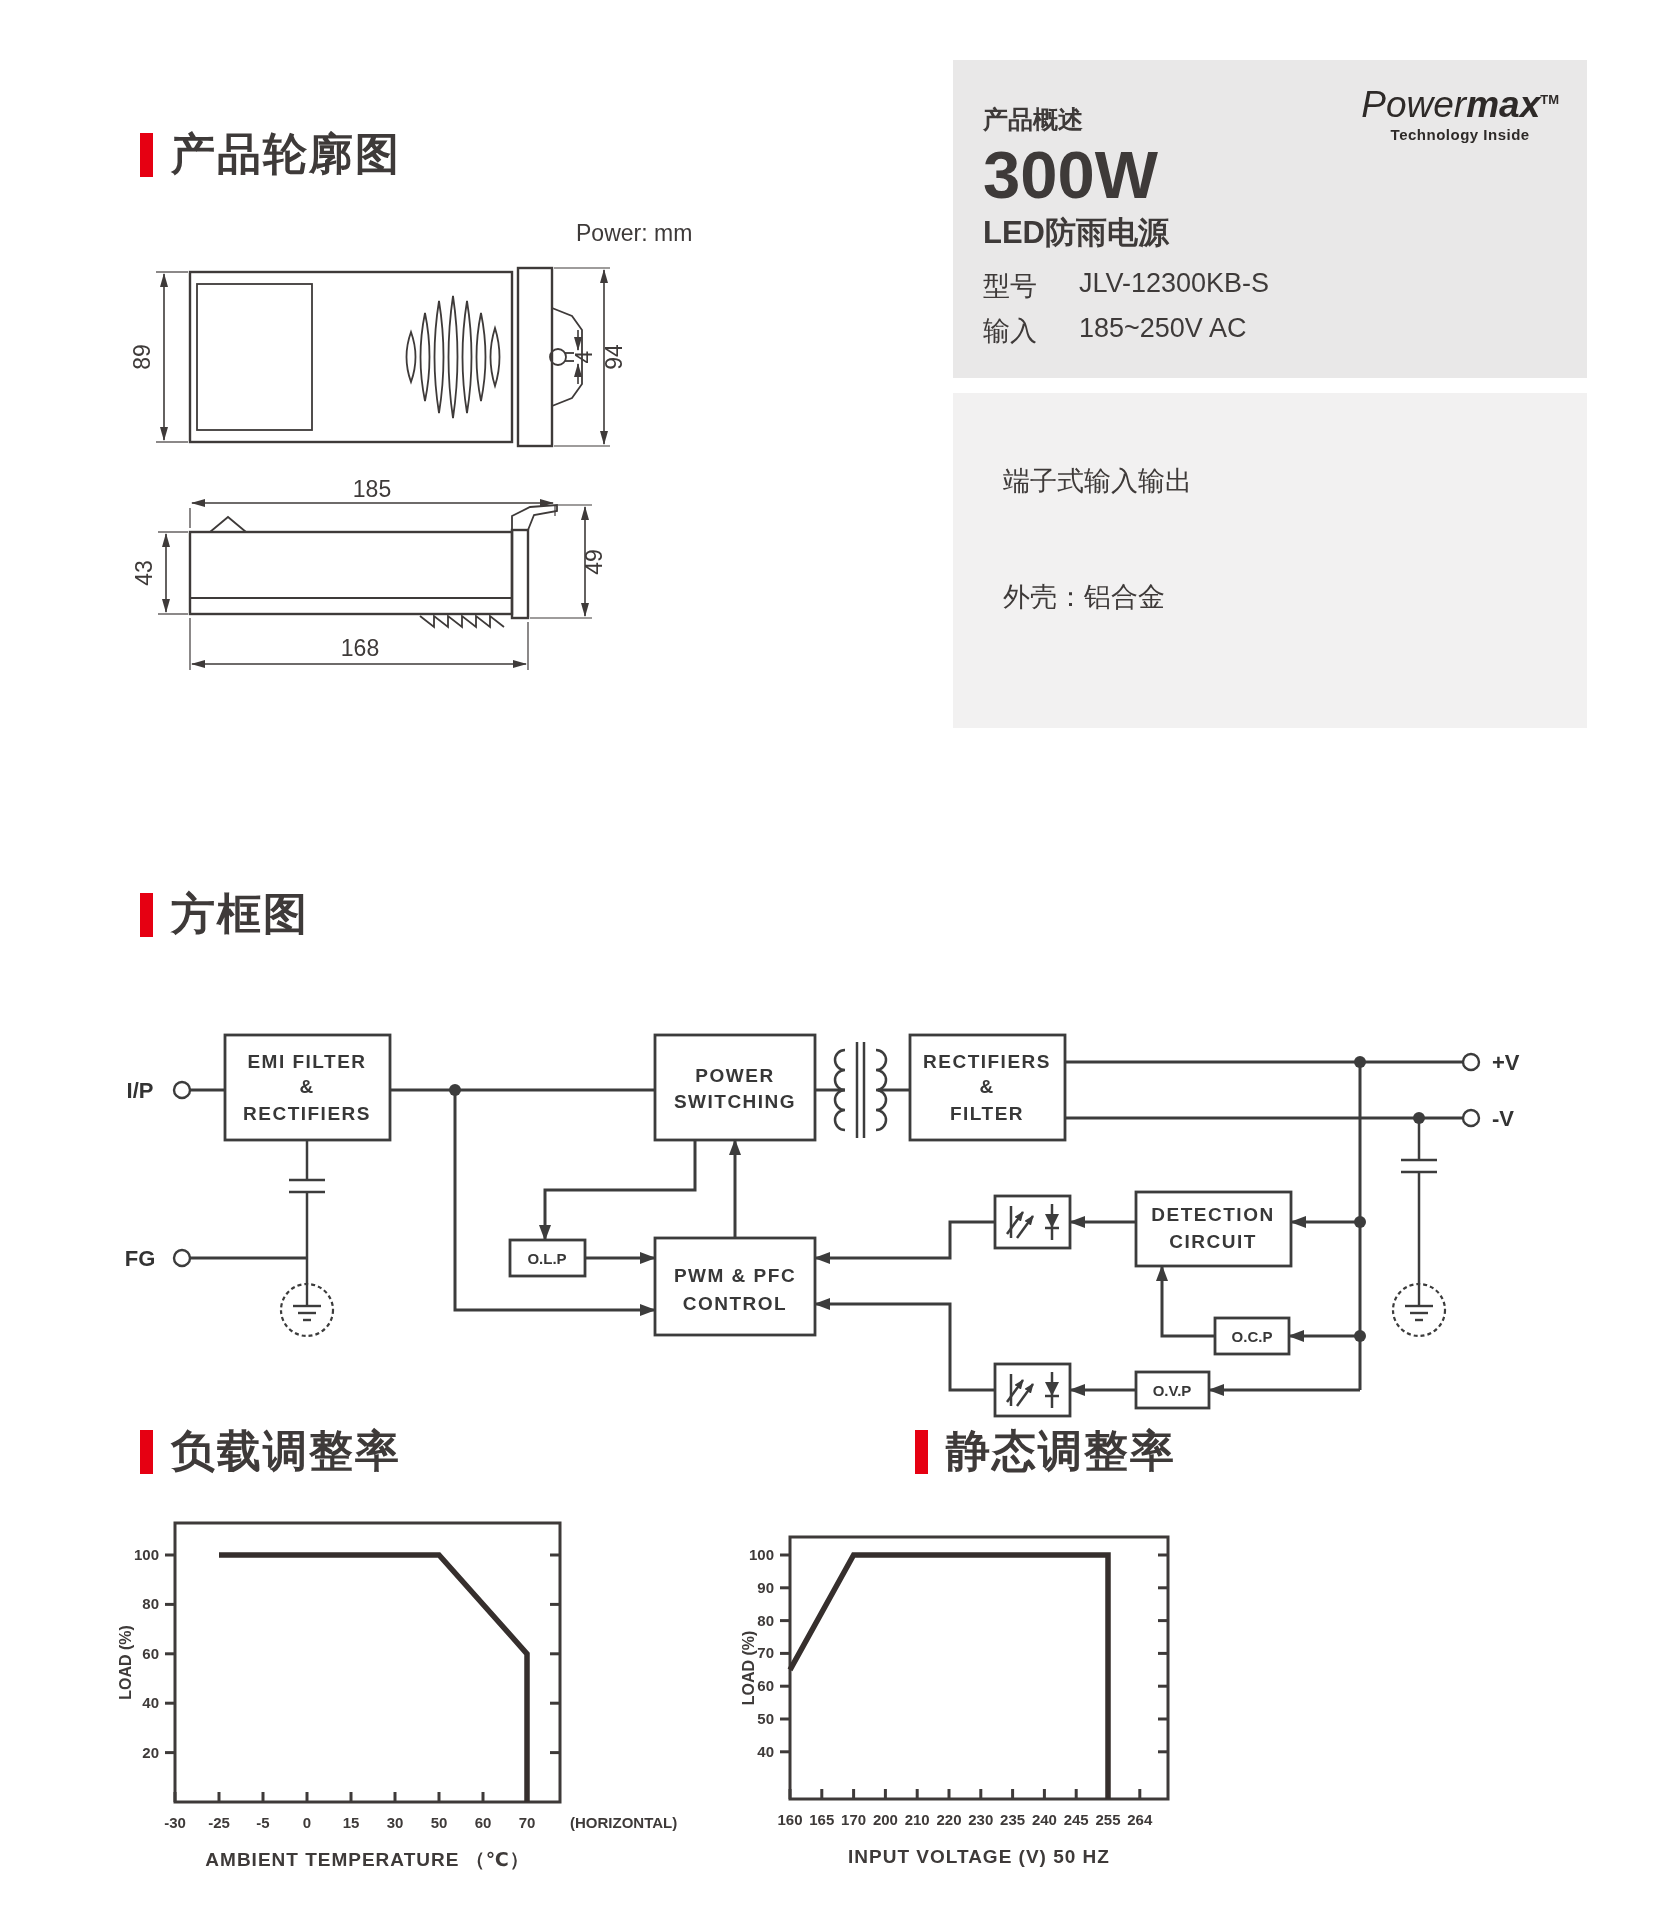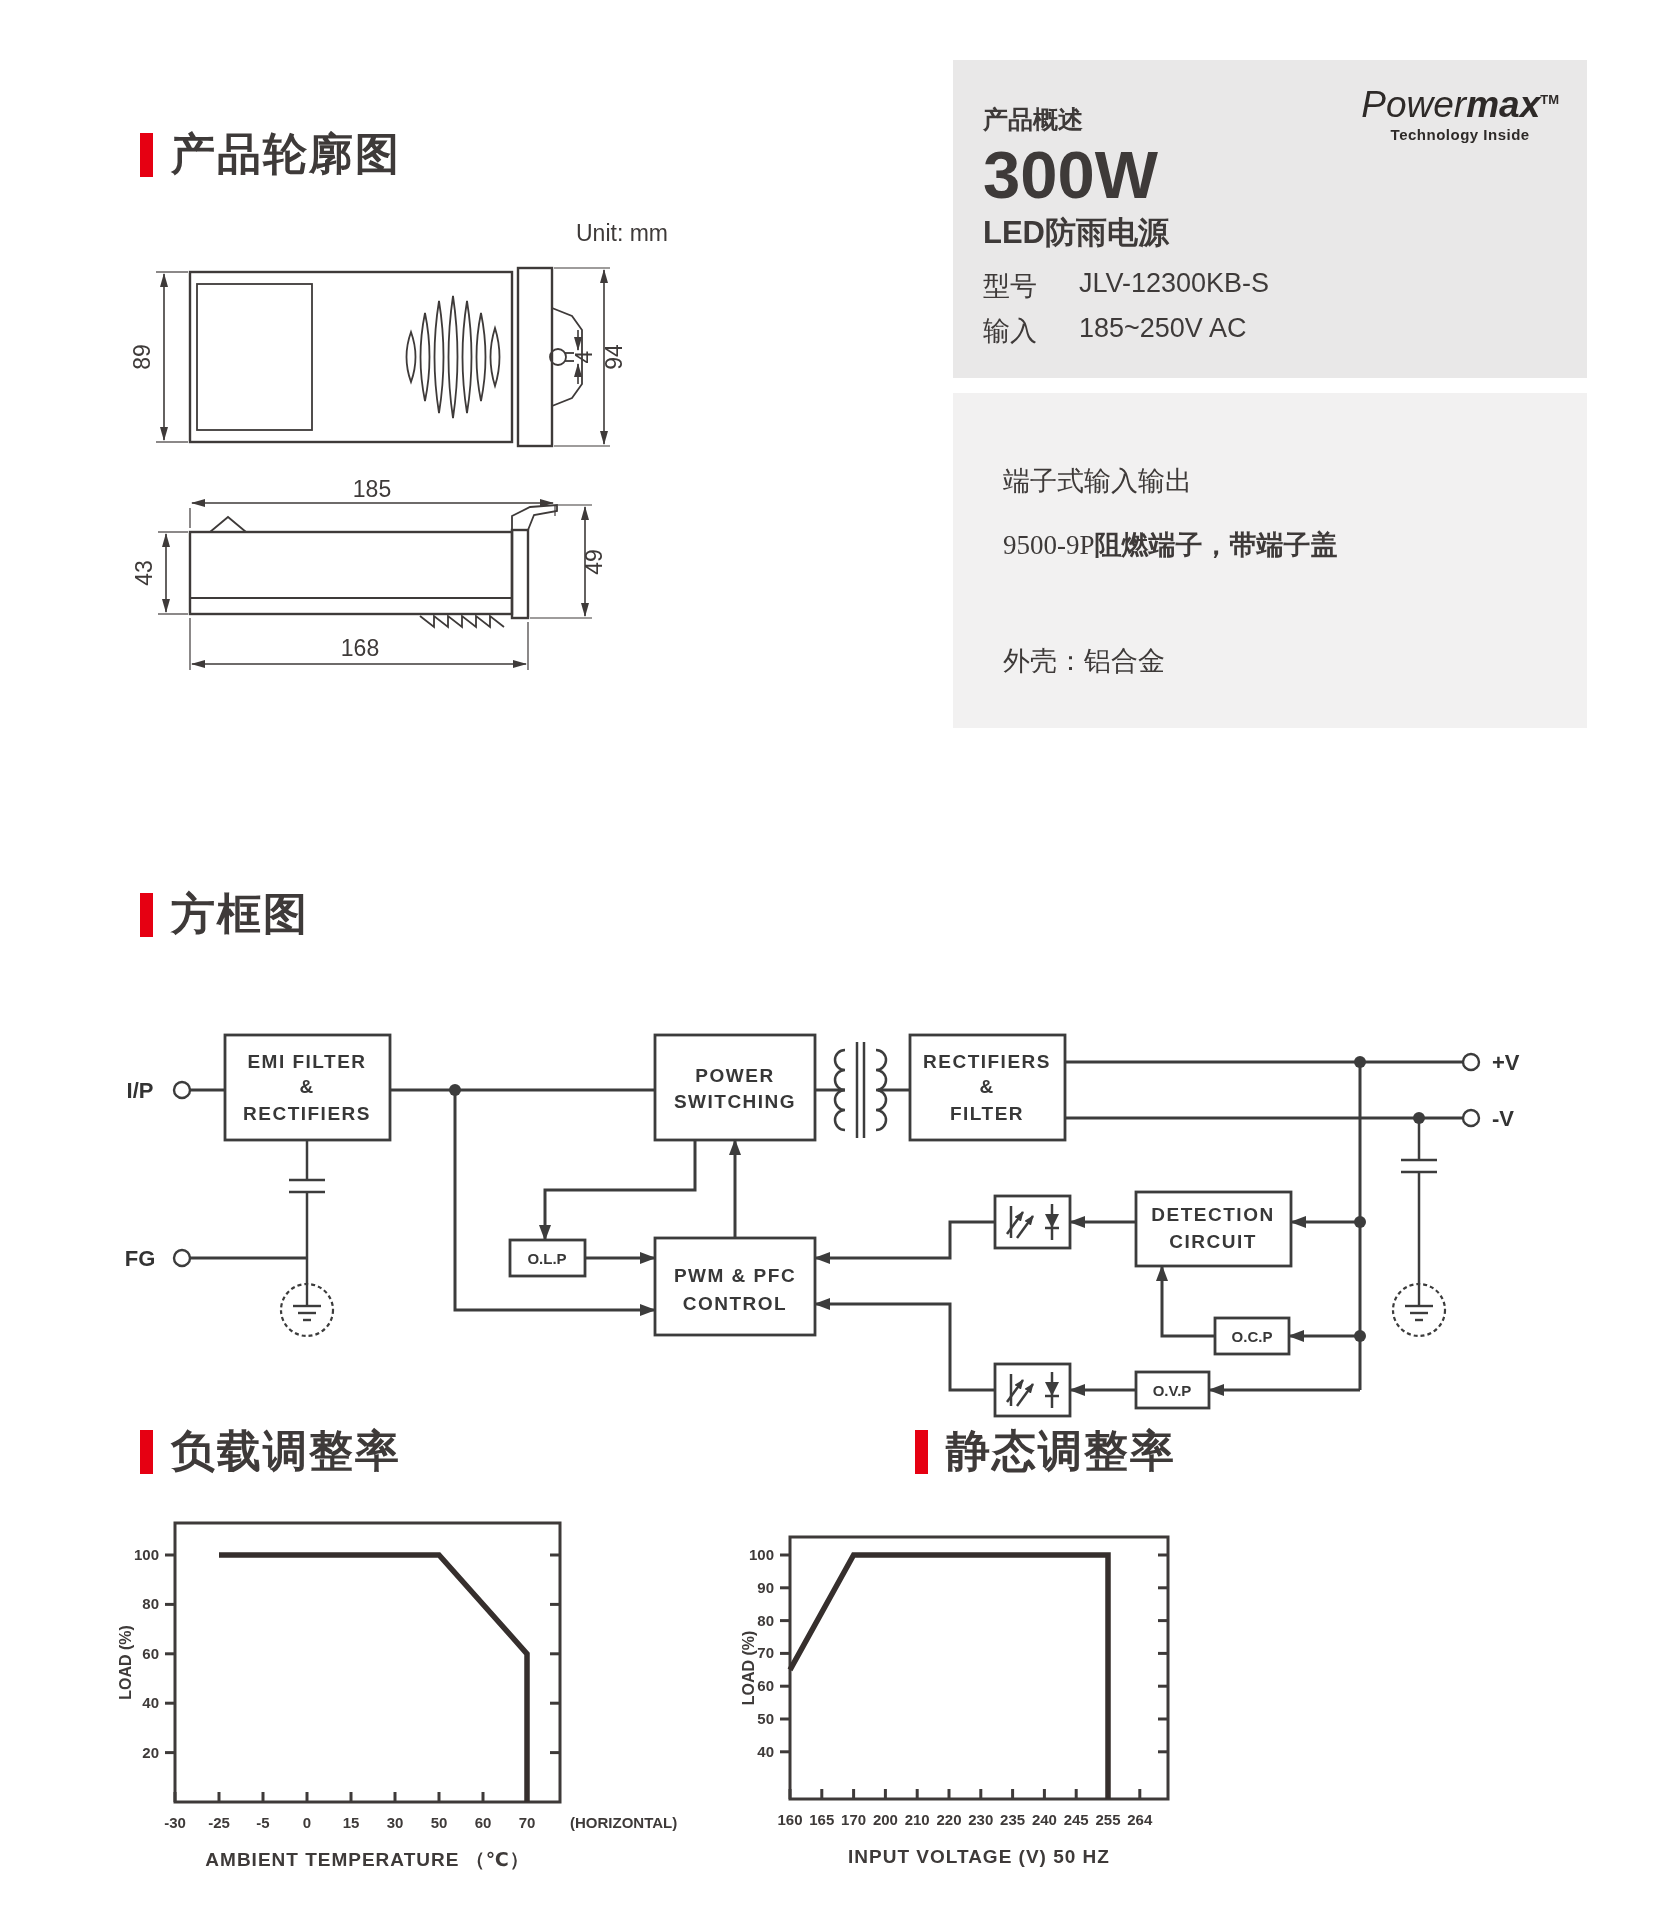--- a/index.html
+++ b/index.html
@@ -52,21 +52,21 @@
 </style>
 </head>
 <body>
 
 <div class="page">
 
   <div class="sec-title" style="left:140px;top:125px">
     <span class="bar"></span>
     <span>产品轮廓图</span>
   </div>
-  <div class="unit">Unit: mm</div>
+  <div class="unit">Power: mm</div>
 
   <svg style="left:140px;top:255px" width="560" height="215" viewBox="140 255 560 215">
     <defs>
       <marker id="arrD" viewBox="0 0 14 8" refX="13" refY="4" markerWidth="14" markerHeight="8" markerUnits="userSpaceOnUse" orient="auto-start-reverse">
         <path d="M0,0 L14,4 L0,8 Z" fill="#3e3a39"></path>
       </marker>
     </defs>
 
     <line class="ext" x1="188" y1="272" x2="156" y2="272"></line>
     <line class="ext" x1="188" y1="442" x2="156" y2="442"></line>
@@ -153,21 +153,20 @@
       </div>
       <div class="spec-row">
         <span class="spec-label">输入</span>
         <span class="spec-value">185~250V AC</span>
       </div>
     </div>
   </div>
 
   <div class="panel panel-2">
     <div>端子式输入输出</div>
-    <div class="ft-line2"><span class="code">9500-9P</span><span class="rest">阻燃端子，带端子盖</span></div>
     <div class="ft-line3">外壳：铝合金</div>
   </div>
 
   <div class="sec-title" style="left:140px;top:885px">
     <span class="bar"></span>
     <span>方框图</span>
   </div>
 
   <svg style="left:110px;top:960px" width="1470" height="470" viewBox="110 960 1470 470">
     <defs>

